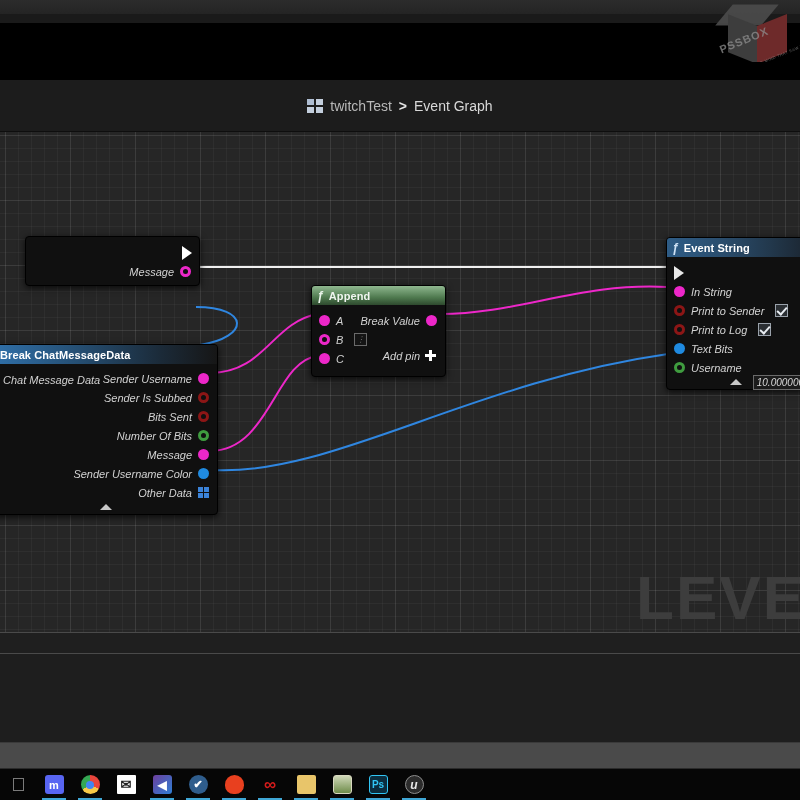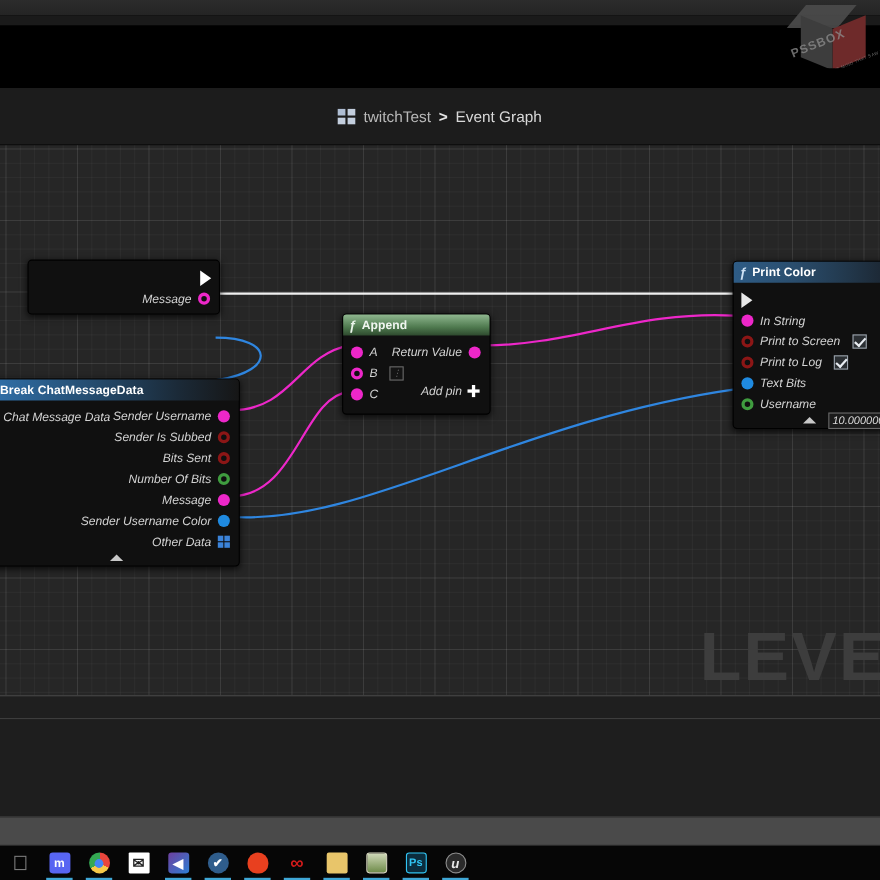--- a/index.html
+++ b/index.html
@@ -341,21 +341,21 @@
     <div class="node" style="left:311px; top:153px; width:135px;">
       <div class="node-title title-append">
         <span class="fn-glyph" style="color:#eaf4ea;">ƒ</span>
         <span>Append</span>
       </div>
       <div class="node-body" style="padding:6px 0 8px 0;">
         <div class="row" style="padding-left:7px; gap:6px;">
           <span class="pin data" style="background:#ed27c9;"></span>
           <span class="pin-label">A</span>
           <span style="margin-left:auto; margin-right:8px; display:flex; align-items:center; gap:6px;">
-            <span class="pin-label">Return Value</span>
+            <span class="pin-label">Break Value</span>
             <span class="pin data" style="background:#ed27c9;"></span>
           </span>
         </div>
         <div class="row" style="padding-left:7px; gap:6px;">
           <span class="pin data hollow" style="border:3px solid #ed27c9;"></span>
           <span class="pin-label">B</span>
           <span class="inputbox">⋮</span>
           <span class="addpin" style="margin-left:auto; margin-right:9px;margin-top:32px;">
             <span>Add pin</span>
             <span class="plus"></span>
@@ -364,33 +364,33 @@
         <div class="row" style="padding-left:7px; gap:6px;">
           <span class="pin data" style="background:#ed27c9;"></span>
           <span class="pin-label">C</span>
         </div>
       </div>
     </div>
 
     <div class="node" style="left:666px; top:105px; width:140px;">
       <div class="node-title title-fn">
         <span class="fn-glyph">ƒ</span>
-        <span>Print Color</span>
+        <span>Event String</span>
       </div>
       <div class="node-body">
         <div class="row" style="padding-left:7px;">
           <span class="pin exec"></span>
         </div>
         <div class="row" style="padding-left:7px; gap:6px;">
           <span class="pin data" style="background:#ed27c9;"></span>
           <span class="pin-label">In String</span>
         </div>
         <div class="row" style="padding-left:7px; gap:6px;">
           <span class="pin data hollow" style="border:3px solid #8c1616;"></span>
-          <span class="pin-label">Print to Screen</span>
+          <span class="pin-label">Print to Sender</span>
           <span class="checkbox"></span>
         </div>
         <div class="row" style="padding-left:7px; gap:6px;">
           <span class="pin data hollow" style="border:3px solid #8c1616;"></span>
           <span class="pin-label">Print to Log</span>
           <span class="checkbox"></span>
         </div>
         <div class="row" style="padding-left:7px; gap:6px;">
           <span class="pin data" style="background:#1f8ae0;"></span>
           <span class="pin-label">Text Bits</span>

